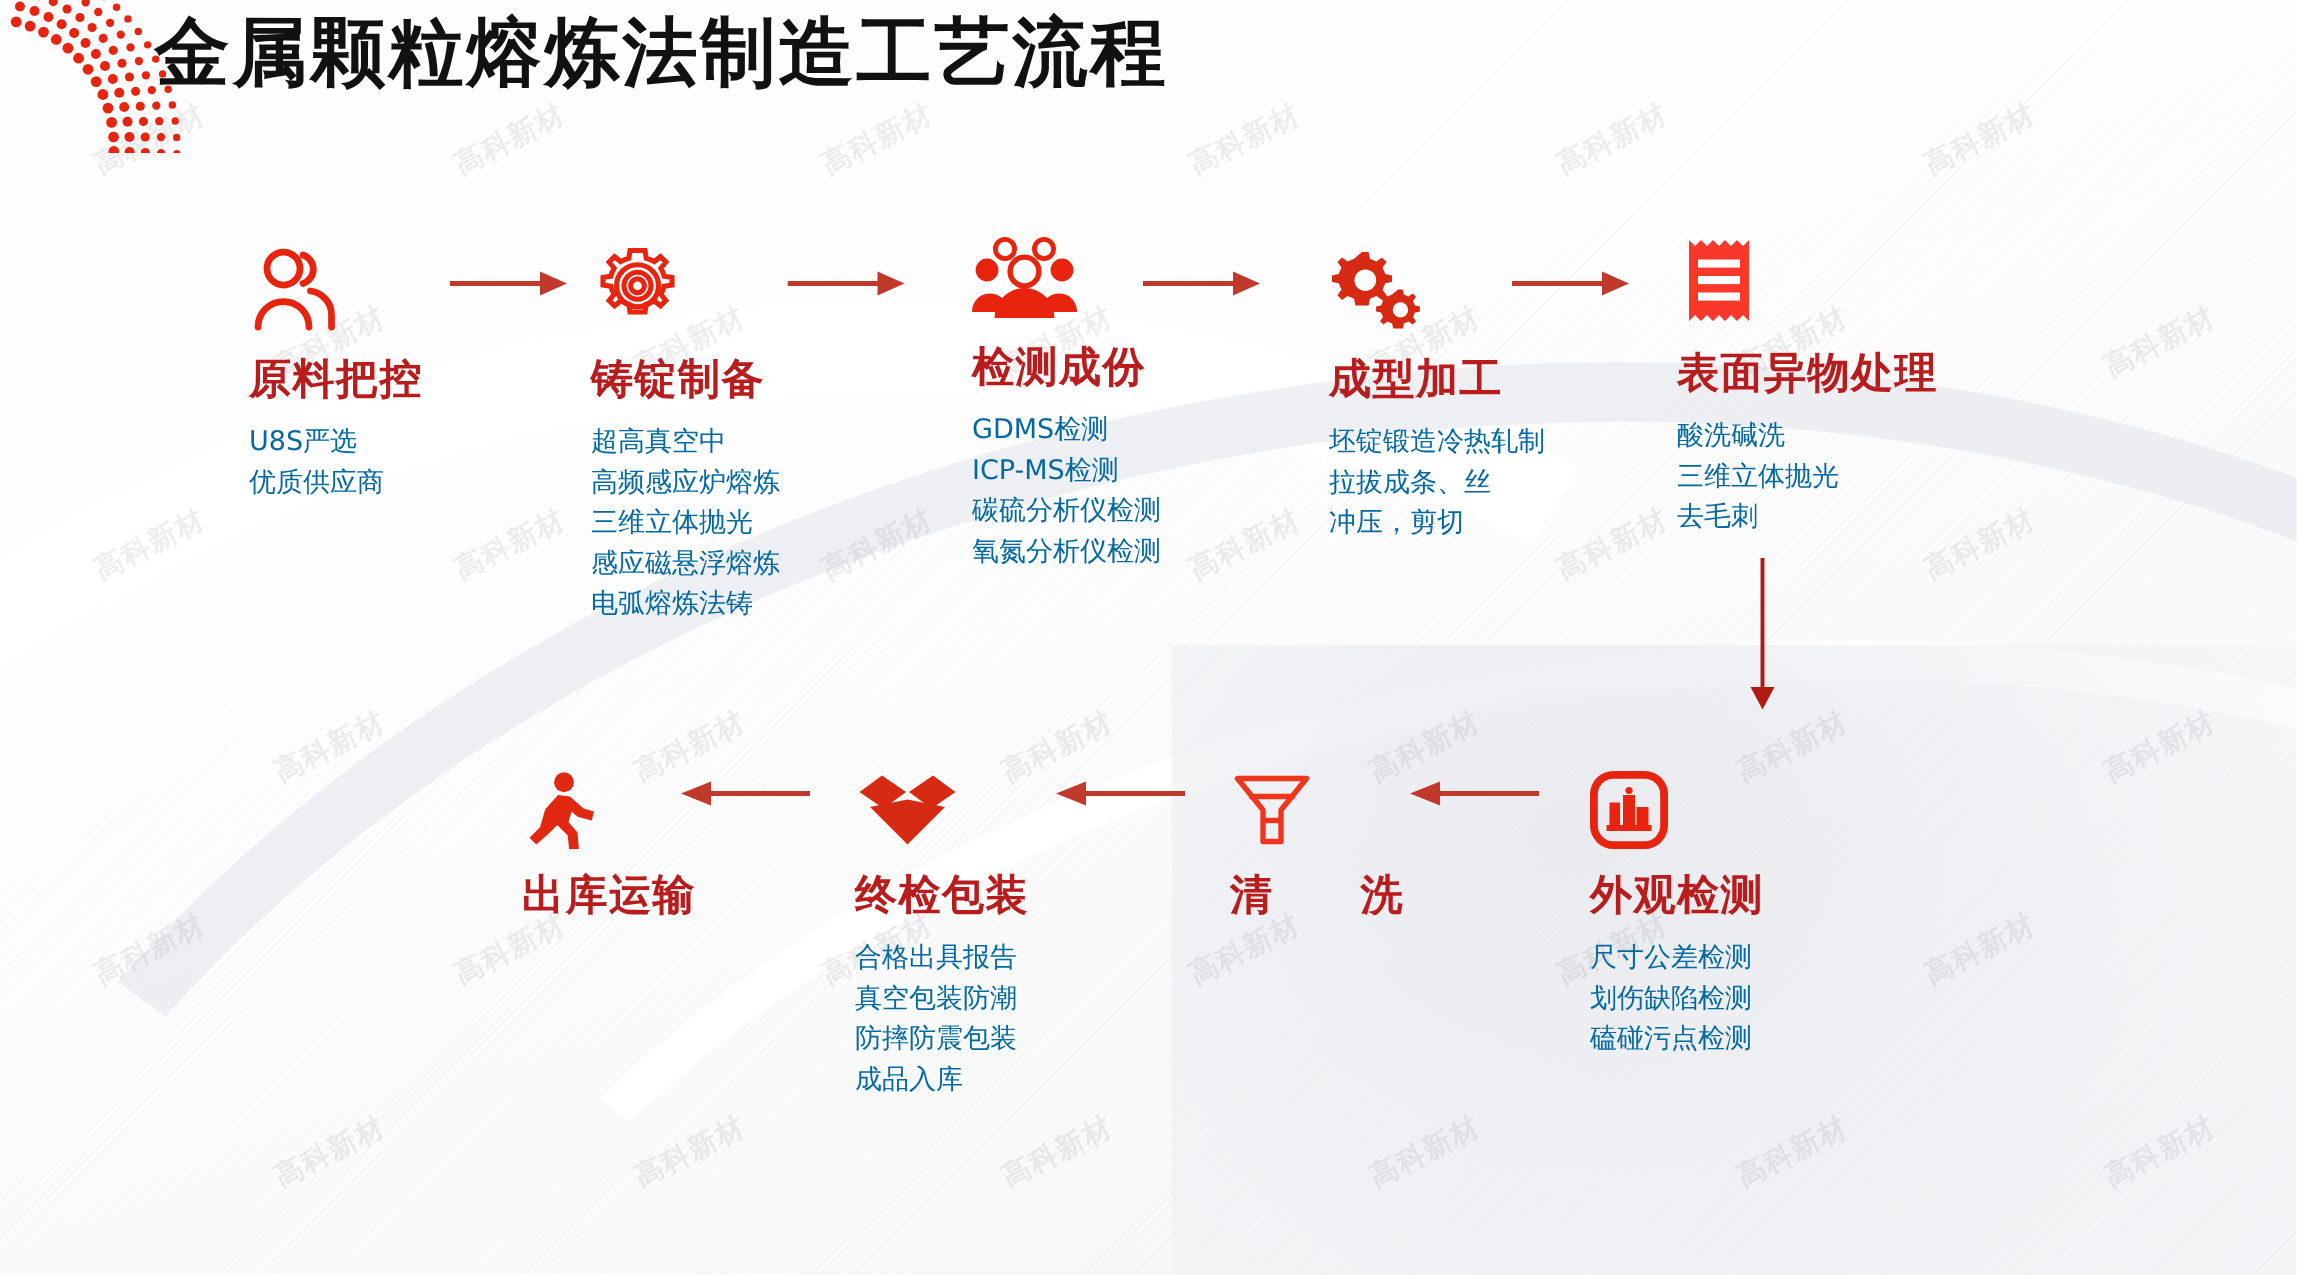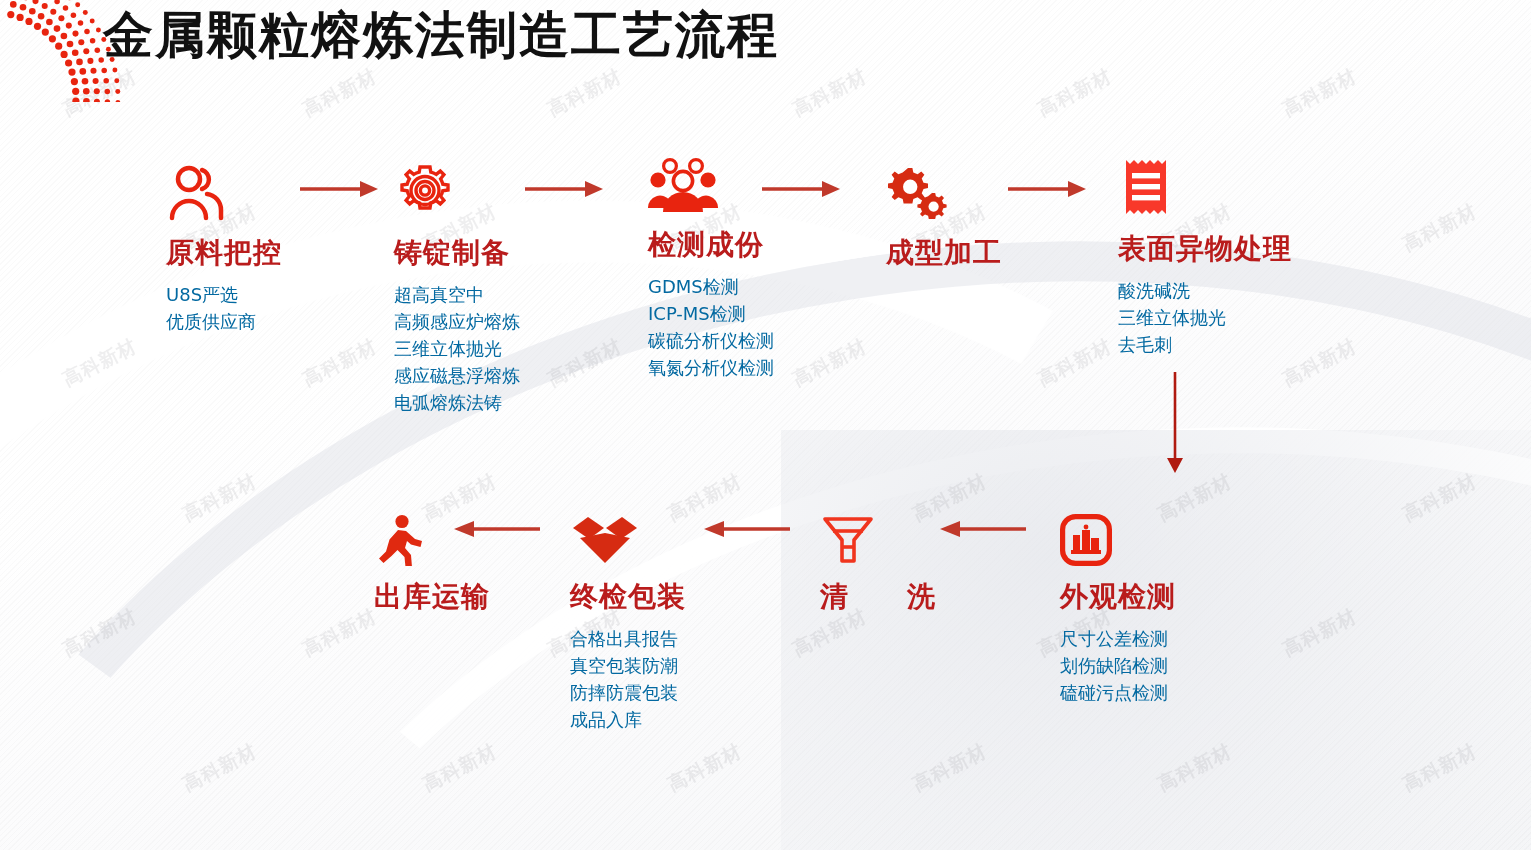--- a/index.html
+++ b/index.html
@@ -304,20 +304,25 @@
       <svg width="64" height="58" viewBox="0 0 64 58">
         <g fill="#d62b12">
           <path d="M22 4 l4.4 0 .9 4.5 4.3 1.8 3.7-2.7 3.1 3.1 -2.7 3.7 1.8 4.3 4.5 .9 0 4.4 -4.5 .9 -1.8 4.3 2.7 3.7 -3.1 3.1 -3.7-2.7 -4.3 1.8 -.9 4.5 -4.4 0 -4.4-0 -.9-4.5 -4.3-1.8 -3.7 2.7 -3.1-3.1 2.7-3.7 -1.8-4.3 -4.5-.9 0-4.4 4.5-.9 1.8-4.3 -2.7-3.7 3.1-3.1 3.7 2.7 4.3-1.8 z"></path>
           <circle cx="24.2" cy="22.8" r="7.2" fill="#ffffff"></circle>
           <path d="M46 29 l3.2 0 .7 3.3 3.1 1.3 2.7-2 2.3 2.3 -2 2.7 1.3 3.1 3.3 .7 0 3.2 -3.3 .7 -1.3 3.1 2 2.7 -2.3 2.3 -2.7-2 -3.1 1.3 -.7 3.3 -3.2 0 -3.2-0 -.7-3.3 -3.1-1.3 -2.7 2 -2.3-2.3 2-2.7 -1.3-3.1 -3.3-.7 0-3.2 3.3-.7 1.3-3.1 -2-2.7 2.3-2.3 2.7 2 3.1-1.3 z"></path>
           <circle cx="47.6" cy="42.6" r="5.1" fill="#ffffff"></circle>
         </g>
       </svg>
     </div>
     <div class="s-title">成型加工</div>
+    <div class="s-body">
+        <div>坯锭锻造冷热轧制</div>
+        <div>拉拔成条、丝</div>
+        <div>冲压，剪切</div>
+      </div>
   </div>
 
   <svg class="arrow" style="left:1008px;top:178px;" width="80" height="22" viewBox="0 0 80 22">
     <line x1="0" y1="11" x2="62" y2="11" stroke="#c0392b" stroke-width="3.4"></line>
     <polygon points="60,3 78,11 60,19" fill="#c0392b"></polygon>
   </svg>
 
   <div class="step" style="left:1118px;top:156px;">
     <div class="icon">
       <svg width="56" height="62" viewBox="0 0 56 62">
@@ -401,21 +406,21 @@
         <div>防摔防震包装</div>
         <div>成品入库</div>
       </div>
   </div>
 
   <svg class="arrow" style="left:452px;top:518px;" width="88" height="22" viewBox="0 0 88 22">
     <line x1="88" y1="11" x2="20" y2="11" stroke="#c0392b" stroke-width="3.4"></line>
     <polygon points="22,3 2,11 22,19" fill="#c0392b"></polygon>
   </svg>
 
-  <div class="step" style="left:348px;top:504px;margin-left:26px;">
+  <div class="step" style="left:348px;top:504px;">
     <div class="icon">
       <svg width="54" height="52" viewBox="0 0 54 52">
         <g fill="#e02910">
           <circle cx="28" cy="7.5" r="6.6"></circle>
           <path d="M24 16 l8 1 9 8 7 2 -1.5 6 -9.5-2.5 -4-3.5 -2 7 6 7 1 12 -6.5 0 -1-10 -7-7 -6 6 -8 7 -4.5-4.5 7-7 3.5-12 z"></path>
         </g>
       </svg>
     </div>
     <div class="s-title">出库运输</div>
   </div>

